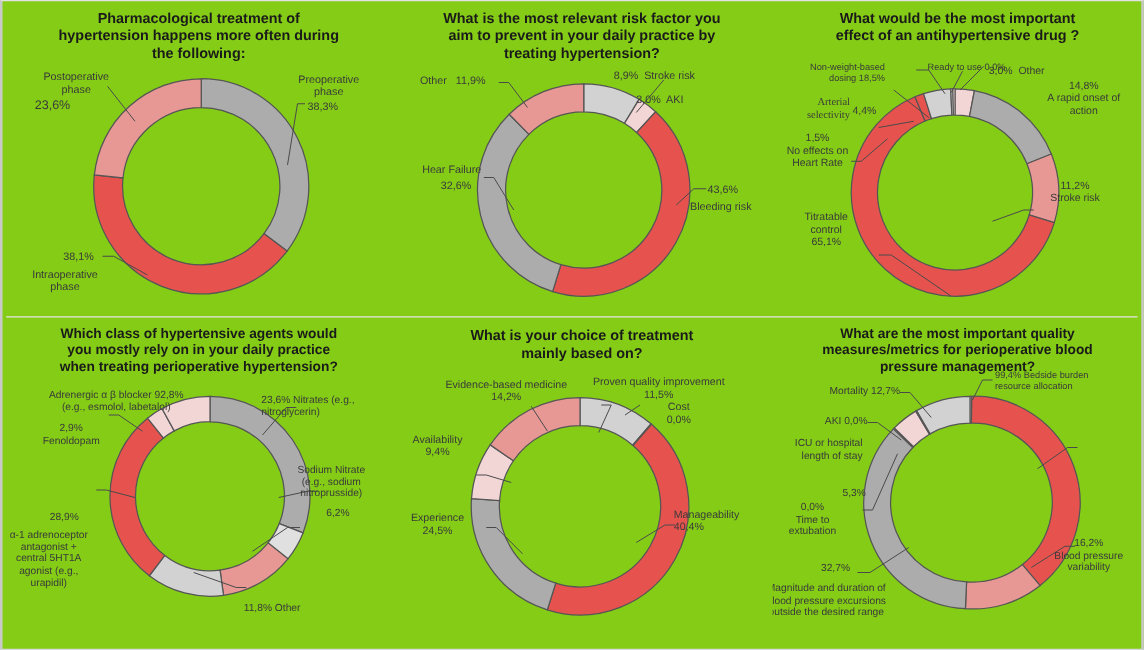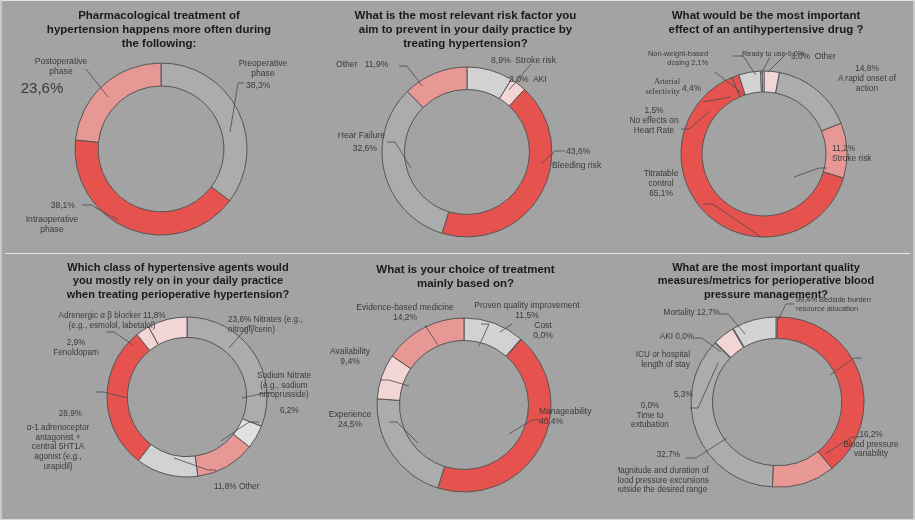--- a/index.html
+++ b/index.html
@@ -9,21 +9,21 @@
     font-family:"Liberation Sans", sans-serif;
     overflow:hidden;
   }
   #frame{
     position:relative;width:915px;height:520px;
     box-sizing:border-box;
     border-left:2px solid #c9c9c9;
     border-right:2px solid #c9c9c9;
     border-top:1px solid #e2e2e2;
     border-bottom:1px solid #d9d9d9;
-    background:#a3a3a3;
+    background:#84cc16;
   }
   .panel{position:absolute;box-sizing:border-box;overflow:hidden;}
   .row-div{position:absolute;left:3px;right:3px;height:1px;background:#e6e6e6;}
   .ptitle{
     position:absolute;left:0;right:0;
     text-align:center;
     font-weight:bold;
     color:#1a1a1a;
     line-height:1.22;
   }
@@ -69,21 +69,21 @@
         <line x1="46" y1="47" x2="24" y2="19"></line>
         <line x1="56" y1="170" x2="29" y2="155"></line>
           <line x1="29" y1="155" x2="20" y2="155"></line>
       </svg>
     </div>
     <div class="lbl c" style="left: 213px; top: 56px; width: 90px; font-size: 8.6px; white-space: pre-line;">Preoperative
 phase</div>
     <div class="lbl l" style="left:241px;top:78px;width:50px;font-size:8.6px;">38,3%</div>
     <div class="lbl c" style="left: 8px; top: 54px; width: 96px; font-size: 8.6px; white-space: pre-line;">Postoperative
 phase</div>
-    <div class="lbl c" style="left:8px;top:77px;width:58px;font-size:15px;">23,6%</div>
+    <div class="lbl c" style="left:8px;top:77px;width:58px;font-size:10px;">23,6%</div>
     <div class="lbl r" style="left:8px;top:198px;width:62px;font-size:8.6px;">38,1%</div>
     <div class="lbl c" style="left: 1px; top: 212px; width: 92px; font-size: 8.6px; white-space: pre-line;">Intraoperative
 phase</div>
   </div>
 
   <div class="panel" style="left:311px;top:1px;width:305px;height:251px;">
     <div class="ptitle" style="top: 6px; font-size: 11.5px; white-space: pre-line;">What is the most relevant risk factor you
 aim to prevent in your daily practice by
 treating hypertension?</div>
     <div class="donut-wrap" style="left:56px;top:52px;">
@@ -152,40 +152,40 @@
         <line x1="56" y1="32" x2="28" y2="37"></line>
         <line x1="35" y1="46" x2="14" y2="64"></line>
           <line x1="14" y1="64" x2="6" y2="64"></line>
         <line x1="86" y1="172" x2="38" y2="139"></line>
           <line x1="38" y1="139" x2="28" y2="139"></line>
         <line x1="119" y1="112" x2="144" y2="103"></line>
           <line x1="144" y1="103" x2="152" y2="103"></line>
       </svg>
     </div>
     <div class="lbl r" style="left: 4px; top: 48px; width: 86px; font-size: 7.4px; white-space: pre-line;">Non-weight-based
-dosing   2,1%</div>
+dosing   18,5%</div>
     <div class="lbl l" style="left:92px;top:48px;width:92px;font-size:7.4px;margin-left:32px;">Ready to use 0,0%</div>
     <div class="lbl l" style="left:173px;top:50px;width:70px;font-size:8.4px;">3,0%  Other</div>
     <div class="lbl c" style="left: 206px; top: 62px; width: 86px; font-size: 8.4px; white-space: pre-line;">14,8%
 A rapid onset of
 action</div>
-    <div class="lbl l" style="left: 214px; top: 142px; width: 76px; font-size: 8.4px; white-space: pre-line;">11,2%
+    <div class="lbl l" style="left: 204px; top: 142px; width: 76px; font-size: 8.4px; white-space: pre-line; text-align: center;">11,2%
 Stroke risk</div>
     <div class="lbl r" style="left: 2px; top: 75px; width: 60px; font-size: 8.4px; white-space: pre-line; font-family: Liberation Serif, serif;">Arterial
 selectivity</div>
     <div class="lbl l" style="left:64px;top:82px;width:40px;font-size:8.4px;">4,4%</div>
     <div class="lbl c" style="left: 0px; top: 104px; width: 72px; font-size: 8.4px; white-space: pre-line;">1,5%
 No effects on
 Heart Rate</div>
     <div class="lbl c" style="left: 6px; top: 167px; width: 74px; font-size: 8.4px; white-space: pre-line;">Titratable
 control
 65,1%</div>
   </div>
 
-  <div class="panel" style="left:3px;top:253px;width:308px;height:266px;margin-left:19px;">
+  <div class="panel" style="left:3px;top:253px;width:308px;height:266px;">
     <div class="ptitle" style="top: 7px; font-size: 11px; white-space: pre-line;">Which class of hypertensive agents would
 you mostly rely on in your daily practice
 when treating perioperative hypertension?</div>
     <div class="donut-wrap" style="left:78px;top:58px;">
       <svg width="170" height="170" viewBox="0 0 170 170">
         <g transform="translate(85,85)">
 
           <path fill="#acacac" stroke="#555" stroke-width="1" d="M 0 -80 A 80 80 0 0 1 74.42 29.34 L 55.44 21.86 A 59.6 59.6 0 0 0 0 -59.6 Z"></path>
 
           <path fill="#e0e0e0" stroke="#555" stroke-width="1" d="M 74.42 29.34 A 80 80 0 0 1 62.35 50.07 L 46.45 37.3 A 59.6 59.6 0 0 0 55.44 21.86 Z"></path>
@@ -209,21 +209,21 @@
         <line x1="119" y1="129" x2="147" y2="110"></line>
           <line x1="147" y1="110" x2="157" y2="110"></line>
         <line x1="72" y1="146" x2="106" y2="158"></line>
           <line x1="106" y1="158" x2="114" y2="158"></line>
         <line x1="25" y1="86" x2="2" y2="80"></line>
           <line x1="2" y1="80" x2="-6" y2="80"></line>
         <line x1="31" y1="33" x2="12" y2="20"></line>
           <line x1="12" y1="20" x2="4" y2="20"></line>
       </svg>
     </div>
-    <div class="lbl c" style="left: 4px; top: 57px; width: 168px; font-size: 8.2px; white-space: pre-line;">Adrenergic α β blocker 11,8%
+    <div class="lbl c" style="left: 4px; top: 57px; width: 168px; font-size: 8.2px; white-space: pre-line;">Adrenergic α β blocker 92,8%
 (e.g., esmolol, labetalol)</div>
     <div class="lbl c" style="left: 14px; top: 84px; width: 76px; font-size: 8.2px; white-space: pre-line;">2,9%
 Fenoldopam</div>
     <div class="lbl l" style="left: 204px; top: 61px; width: 108px; font-size: 8.2px; white-space: pre-line;">23,6%   Nitrates (e.g.,
             nitroglycerin)</div>
     <div class="lbl c" style="left: 216px; top: 117px; width: 88px; font-size: 8.2px; white-space: pre-line;">Sodium Nitrate
 (e.g., sodium
 nitroprusside)</div>
     <div class="lbl l" style="left:256px;top:152px;width:44px;font-size:8.2px;">6,2%</div>
     <div class="lbl l" style="left:190px;top:228px;width:90px;font-size:8.2px;">11,8% Other</div>

